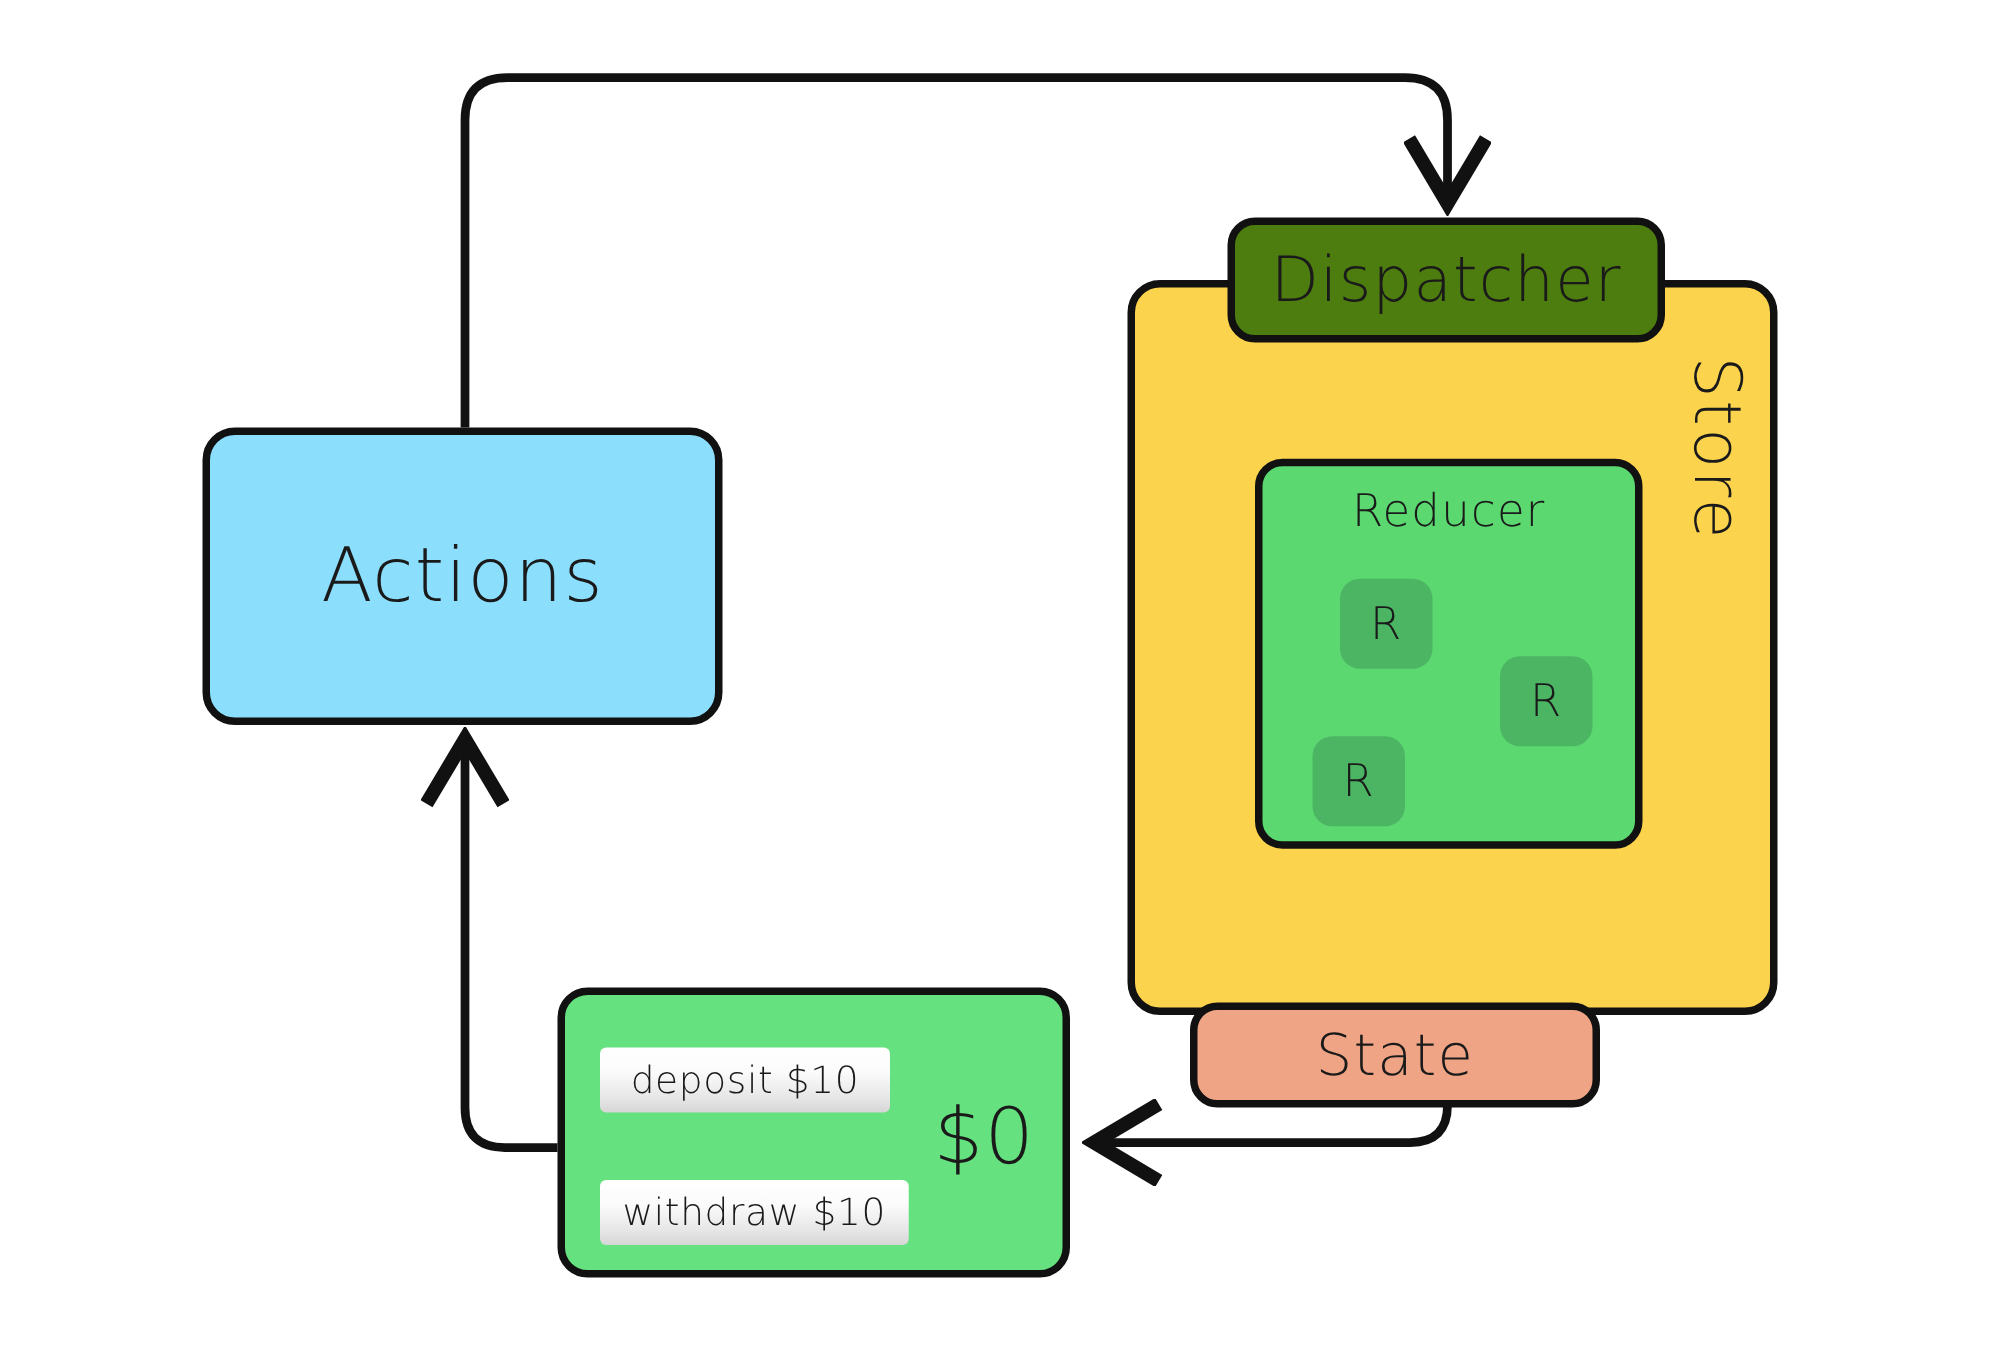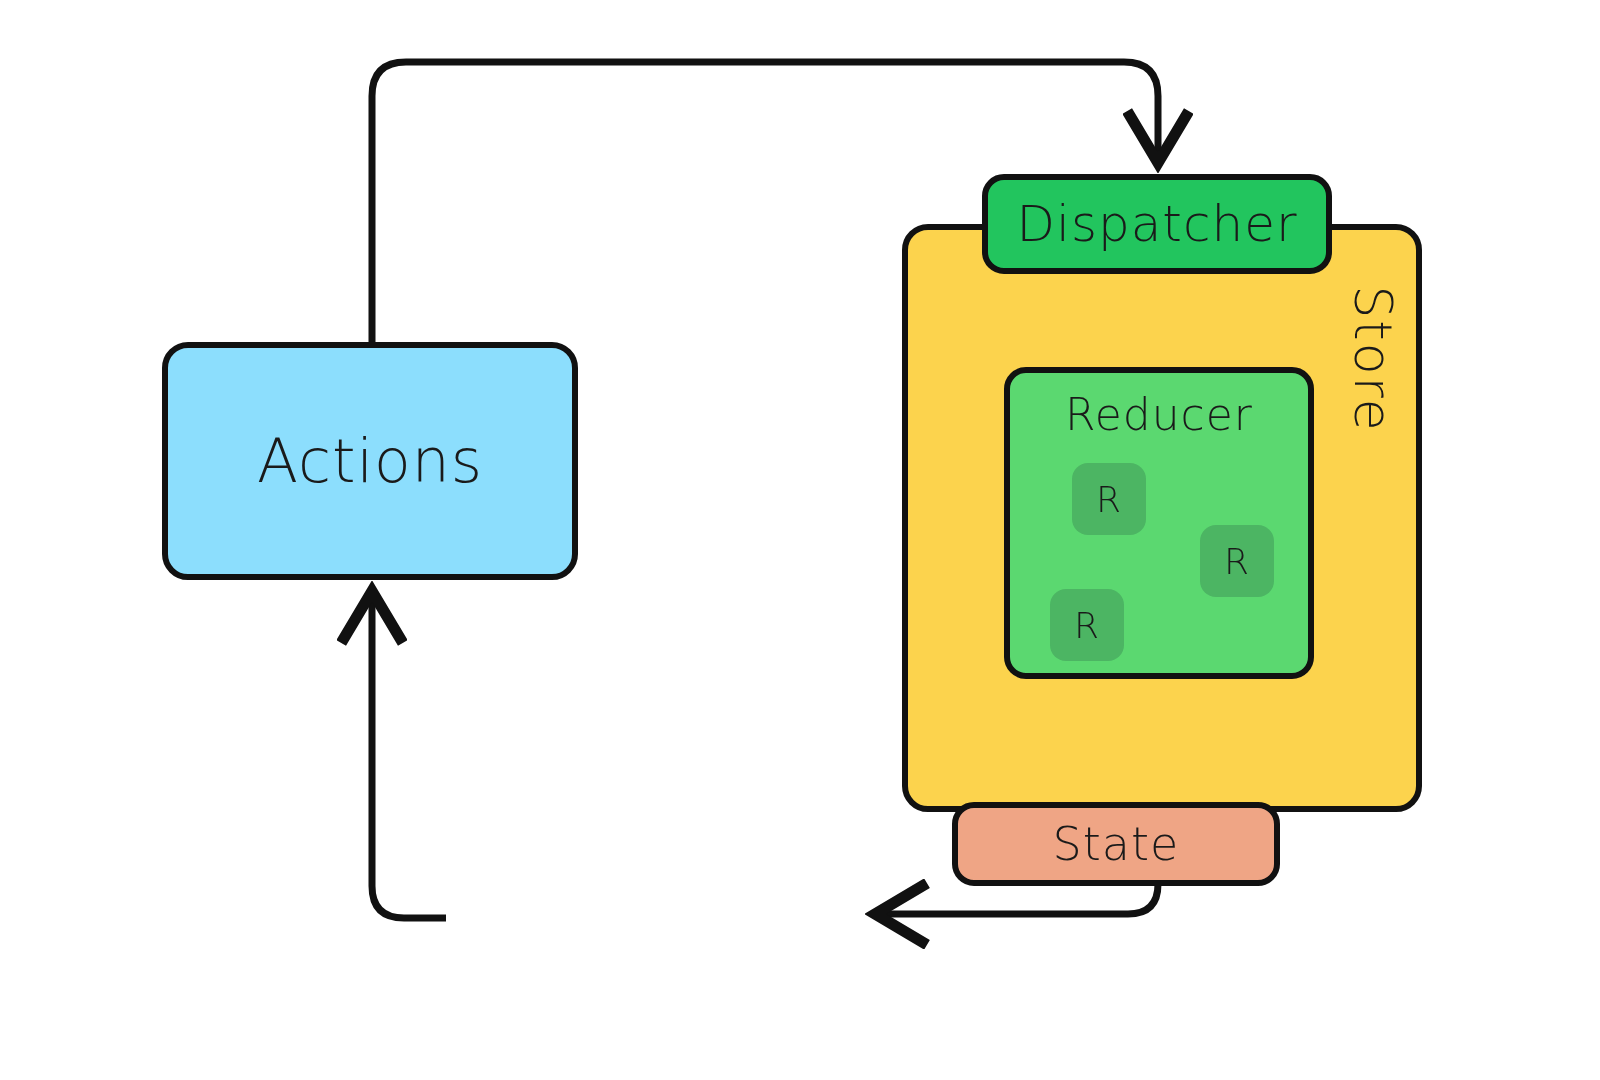--- a/index.html
+++ b/index.html
@@ -66,21 +66,21 @@
     white-space: nowrap;
   }
 
   
   #dispatcher-box {
     left: 982px;
     top: 174px;
     width: 350px;
     height: 100px;
     border-radius: 22px;
-    background: #22c55e;
+    background: #4d7c0f;
     font-size: 50px;
     z-index: 4;
   }
 
   
   #reducer-box {
     left: 1004px;
     top: 367px;
     width: 310px;
     height: 312px;
@@ -88,21 +88,21 @@
     background: #5BD870;
     display: block;
     z-index: 4;
   }
   #reducer-label {
     position: absolute;
     left: 0;
     right: 0;
     top: 16px;
     text-align: center;
-    font-size: 44px;
+    font-size: 36px;
     font-weight: 300;
     letter-spacing: 1px;
     color: #1a1a1a;
   }
   .r-chip {
     position: absolute;
     background: #4CB563;
     border-radius: 16px;
     display: flex;
     align-items: center;
@@ -227,14 +227,19 @@
   </div>
 
   <div class="node" id="state-box">
     <span>State</span>
   </div>
 
   <div class="node" id="actions-box">
     <span>Actions</span>
   </div>
 
+  <div class="node" id="app-box">
+    <div class="app-btn" id="btn-deposit">deposit $10</div>
+    <div class="app-btn" id="btn-withdraw">withdraw $10</div>
+    <div id="balance-display">$0</div>
+  </div>
 
 </div>
 
 </body></html>

